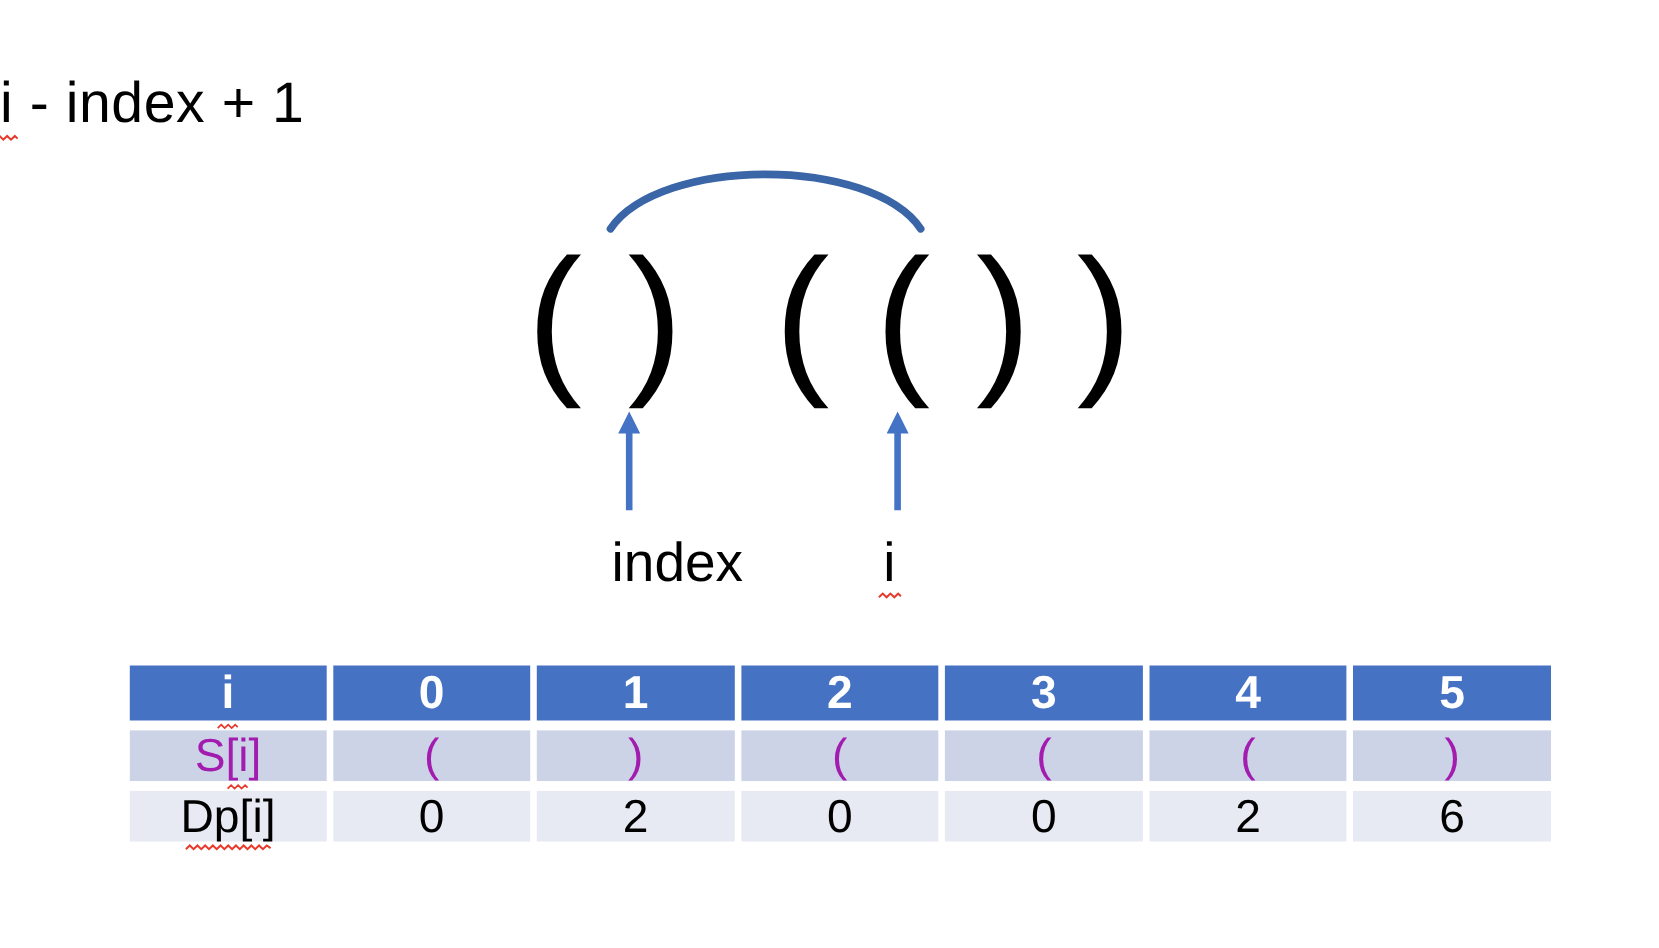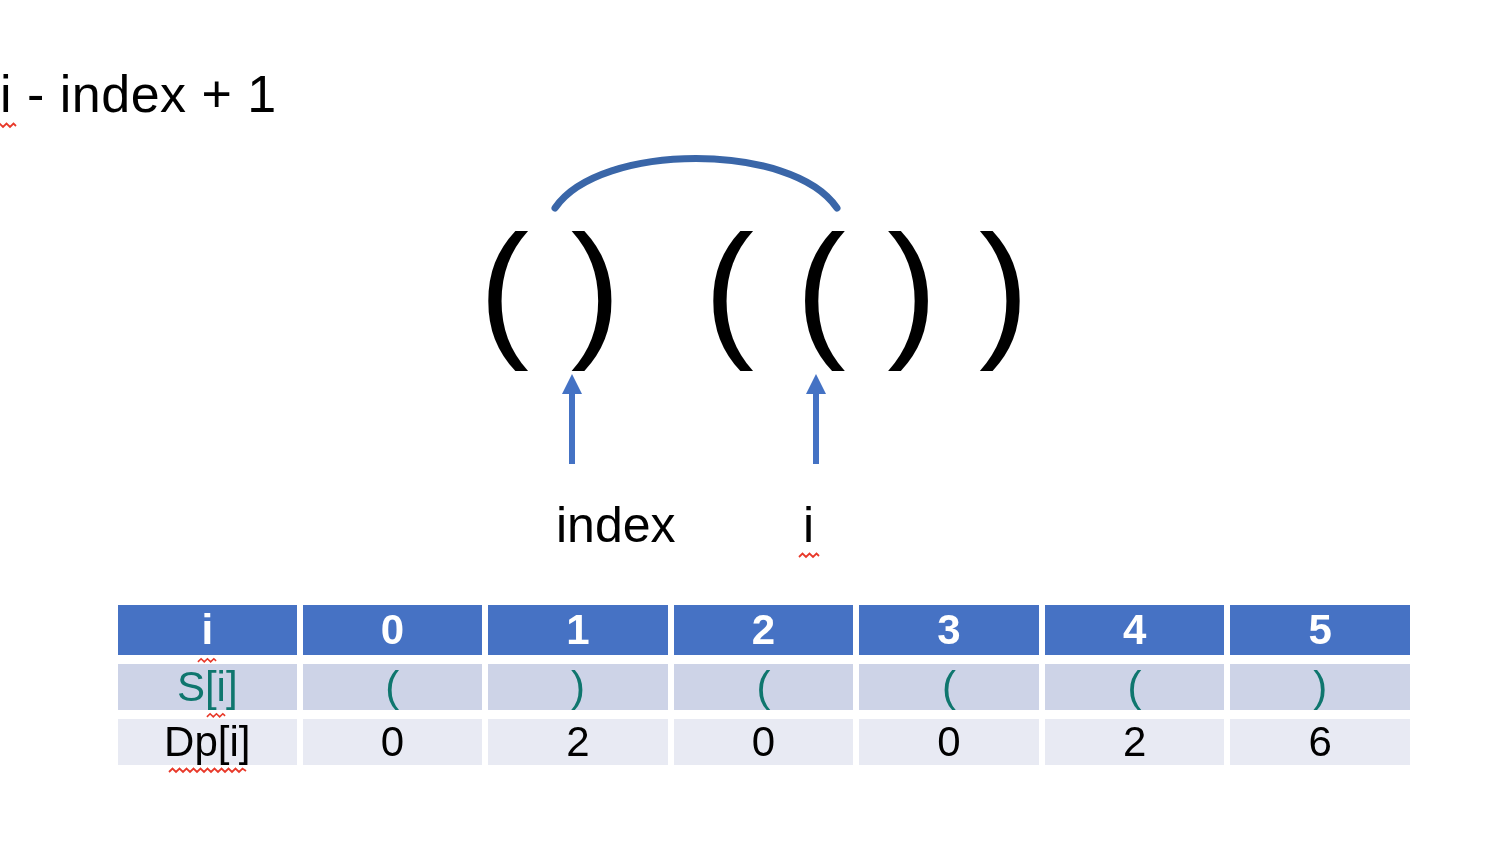--- a/index.html
+++ b/index.html
@@ -75,21 +75,21 @@
     width: 28px;
     height: 92px;
     top: 372px;
   }
   .arrow-index { left: 558px; }
   .arrow-i     { left: 802px; }
 
   
   .ptr-label {
     position: absolute;
-    top: 500px;
+    top: 486px;
     font-size: 50px;
     line-height: 1;
     white-space: pre;
     color: #000000;
   }
   .ptr-index { left: 556px; }
   .ptr-i     { left: 803px; }
 
   
   .dp-table {
@@ -112,21 +112,21 @@
   }
   .dp-table tr.head td {
     background: #4672C4;
     color: #ffffff;
     font-weight: bold;
     height: 50px;
     line-height: 50px;
   }
   .dp-table tr.row-s td {
     background: #cdd3e7;
-    color: #0f766e;
+    color: #a21caf;
   }
   .dp-table tr.row-dp td {
     background: #e8eaf3;
     color: #000000;
   }
   .dp-table col.c-label { width: 178px; }
   .dp-table col.c-val   { width: 179px; }
 
   .cell-inner {
     position: relative;

